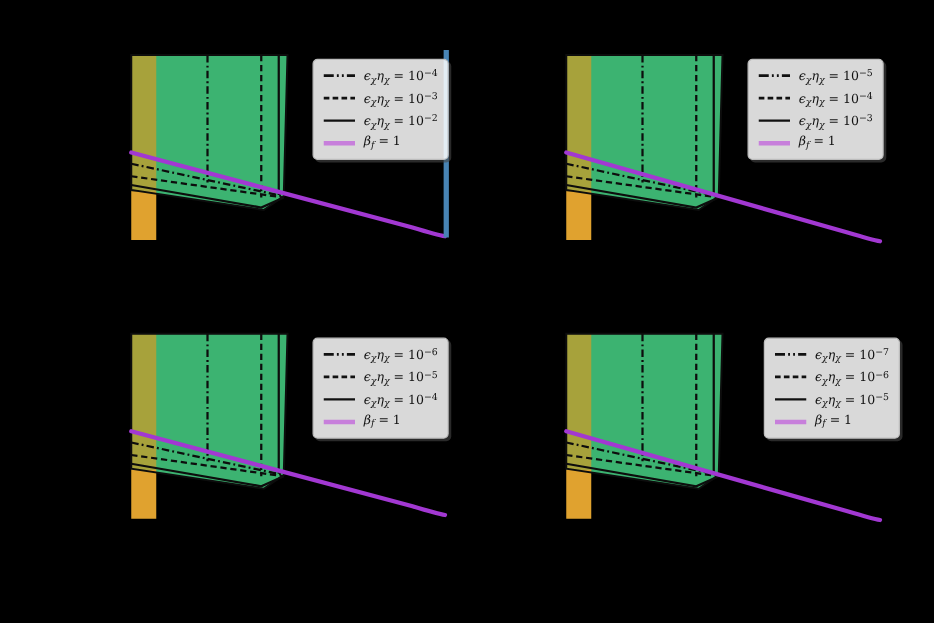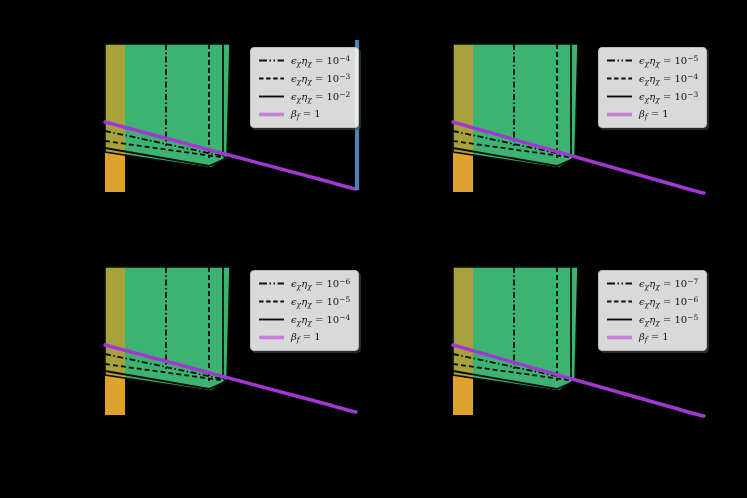--- a/index.html
+++ b/index.html
@@ -143,21 +143,21 @@
         </svg>
         <span class="lab"><span class="it">ϵ</span><sub>χ</sub><span class="it">η</span><sub>χ</sub><span class="eqp"> = 10</span><sup>−4</sup></span>
       </div>
       <div class="legend-row">
         <svg class="sw" width="27" height="9">
           <line x1="1" y1="4.5" x2="26" y2="4.5" class="sw-beta"></line>
         </svg>
         <span class="lab"><span class="it">β</span><sub>f</sub><span class="eqp"> = 1</span></span>
       </div>
     </div>
-  <div class="legend" style="left:598px;top:270px">
+  <div class="legend" style="left:611px;top:270px">
       <div class="legend-row">
         <svg class="sw" width="27" height="9">
           <line x1="1" y1="4.5" x2="26" y2="4.5" class="sw-dashdotdot"></line>
         </svg>
         <span class="lab"><span class="it">ϵ</span><sub>χ</sub><span class="it">η</span><sub>χ</sub><span class="eqp"> = 10</span><sup>−7</sup></span>
       </div>
       <div class="legend-row">
         <svg class="sw" width="27" height="9">
           <line x1="1" y1="4.5" x2="26" y2="4.5" class="sw-dashed"></line>
         </svg>

